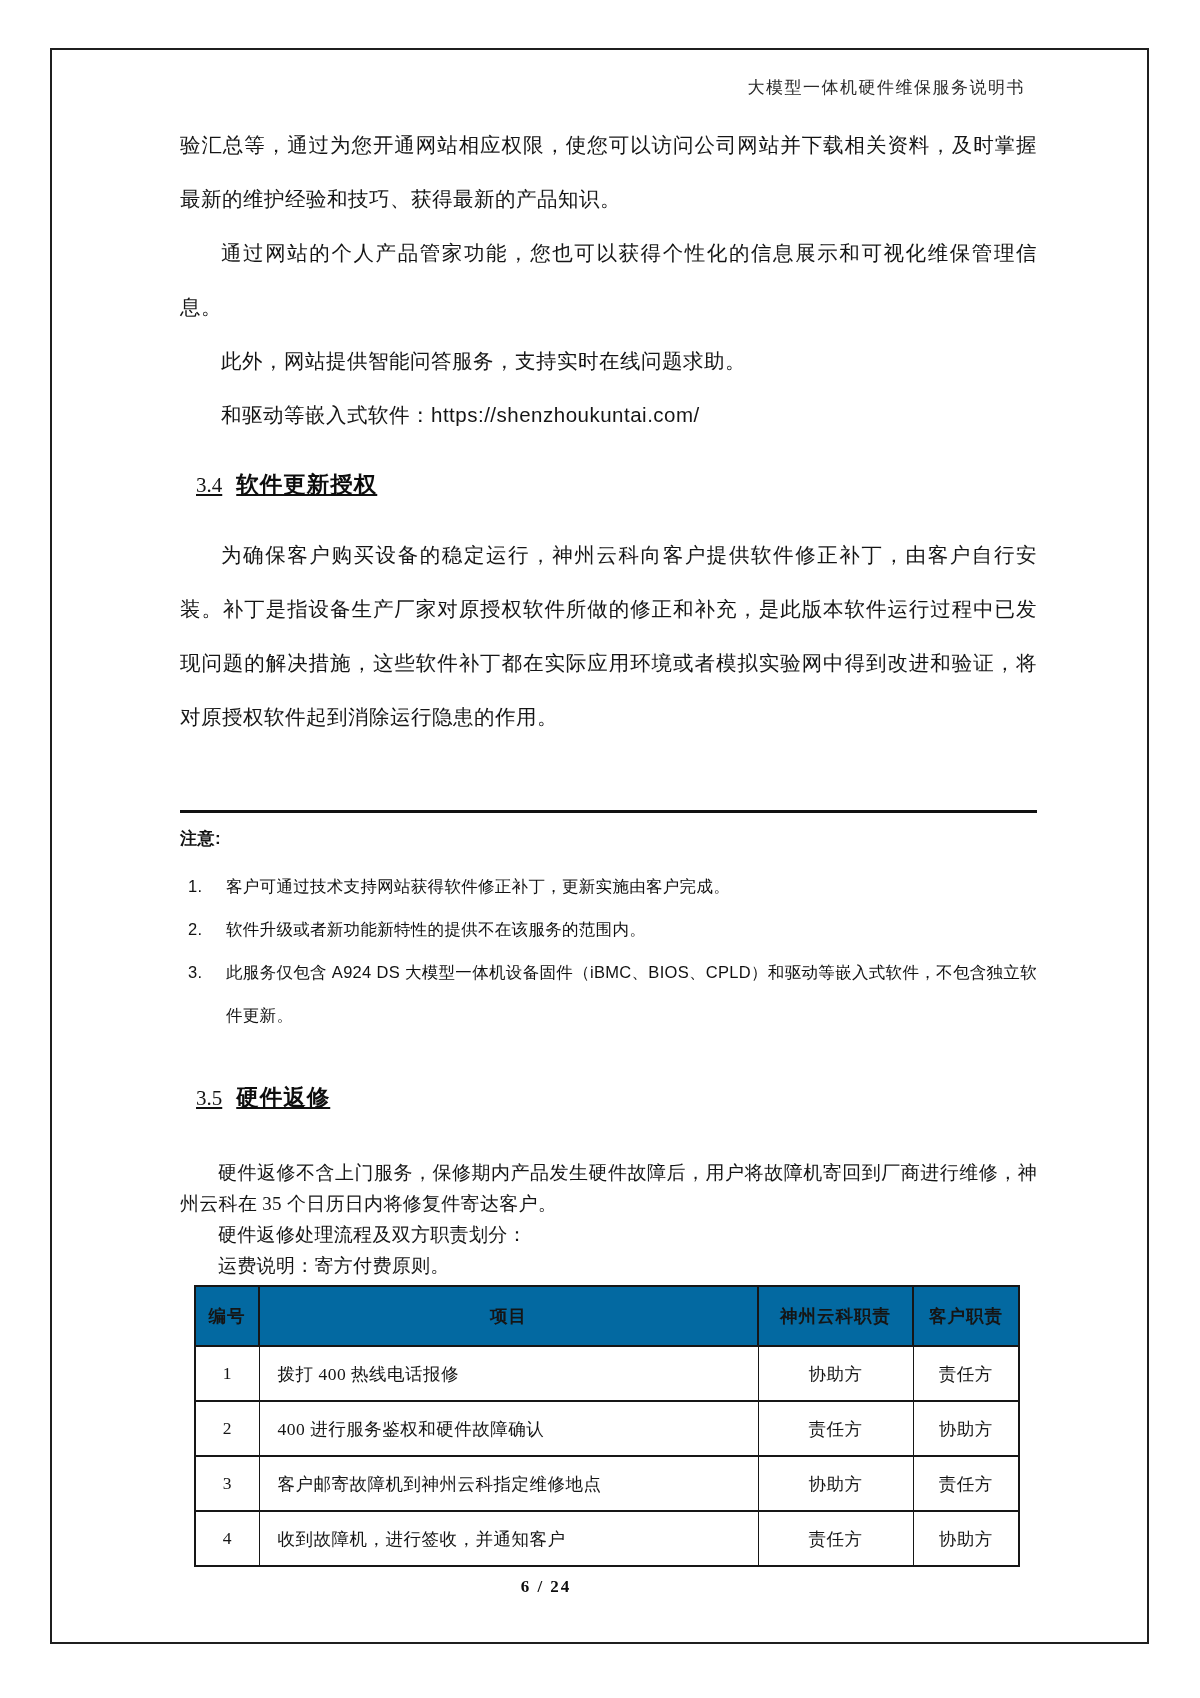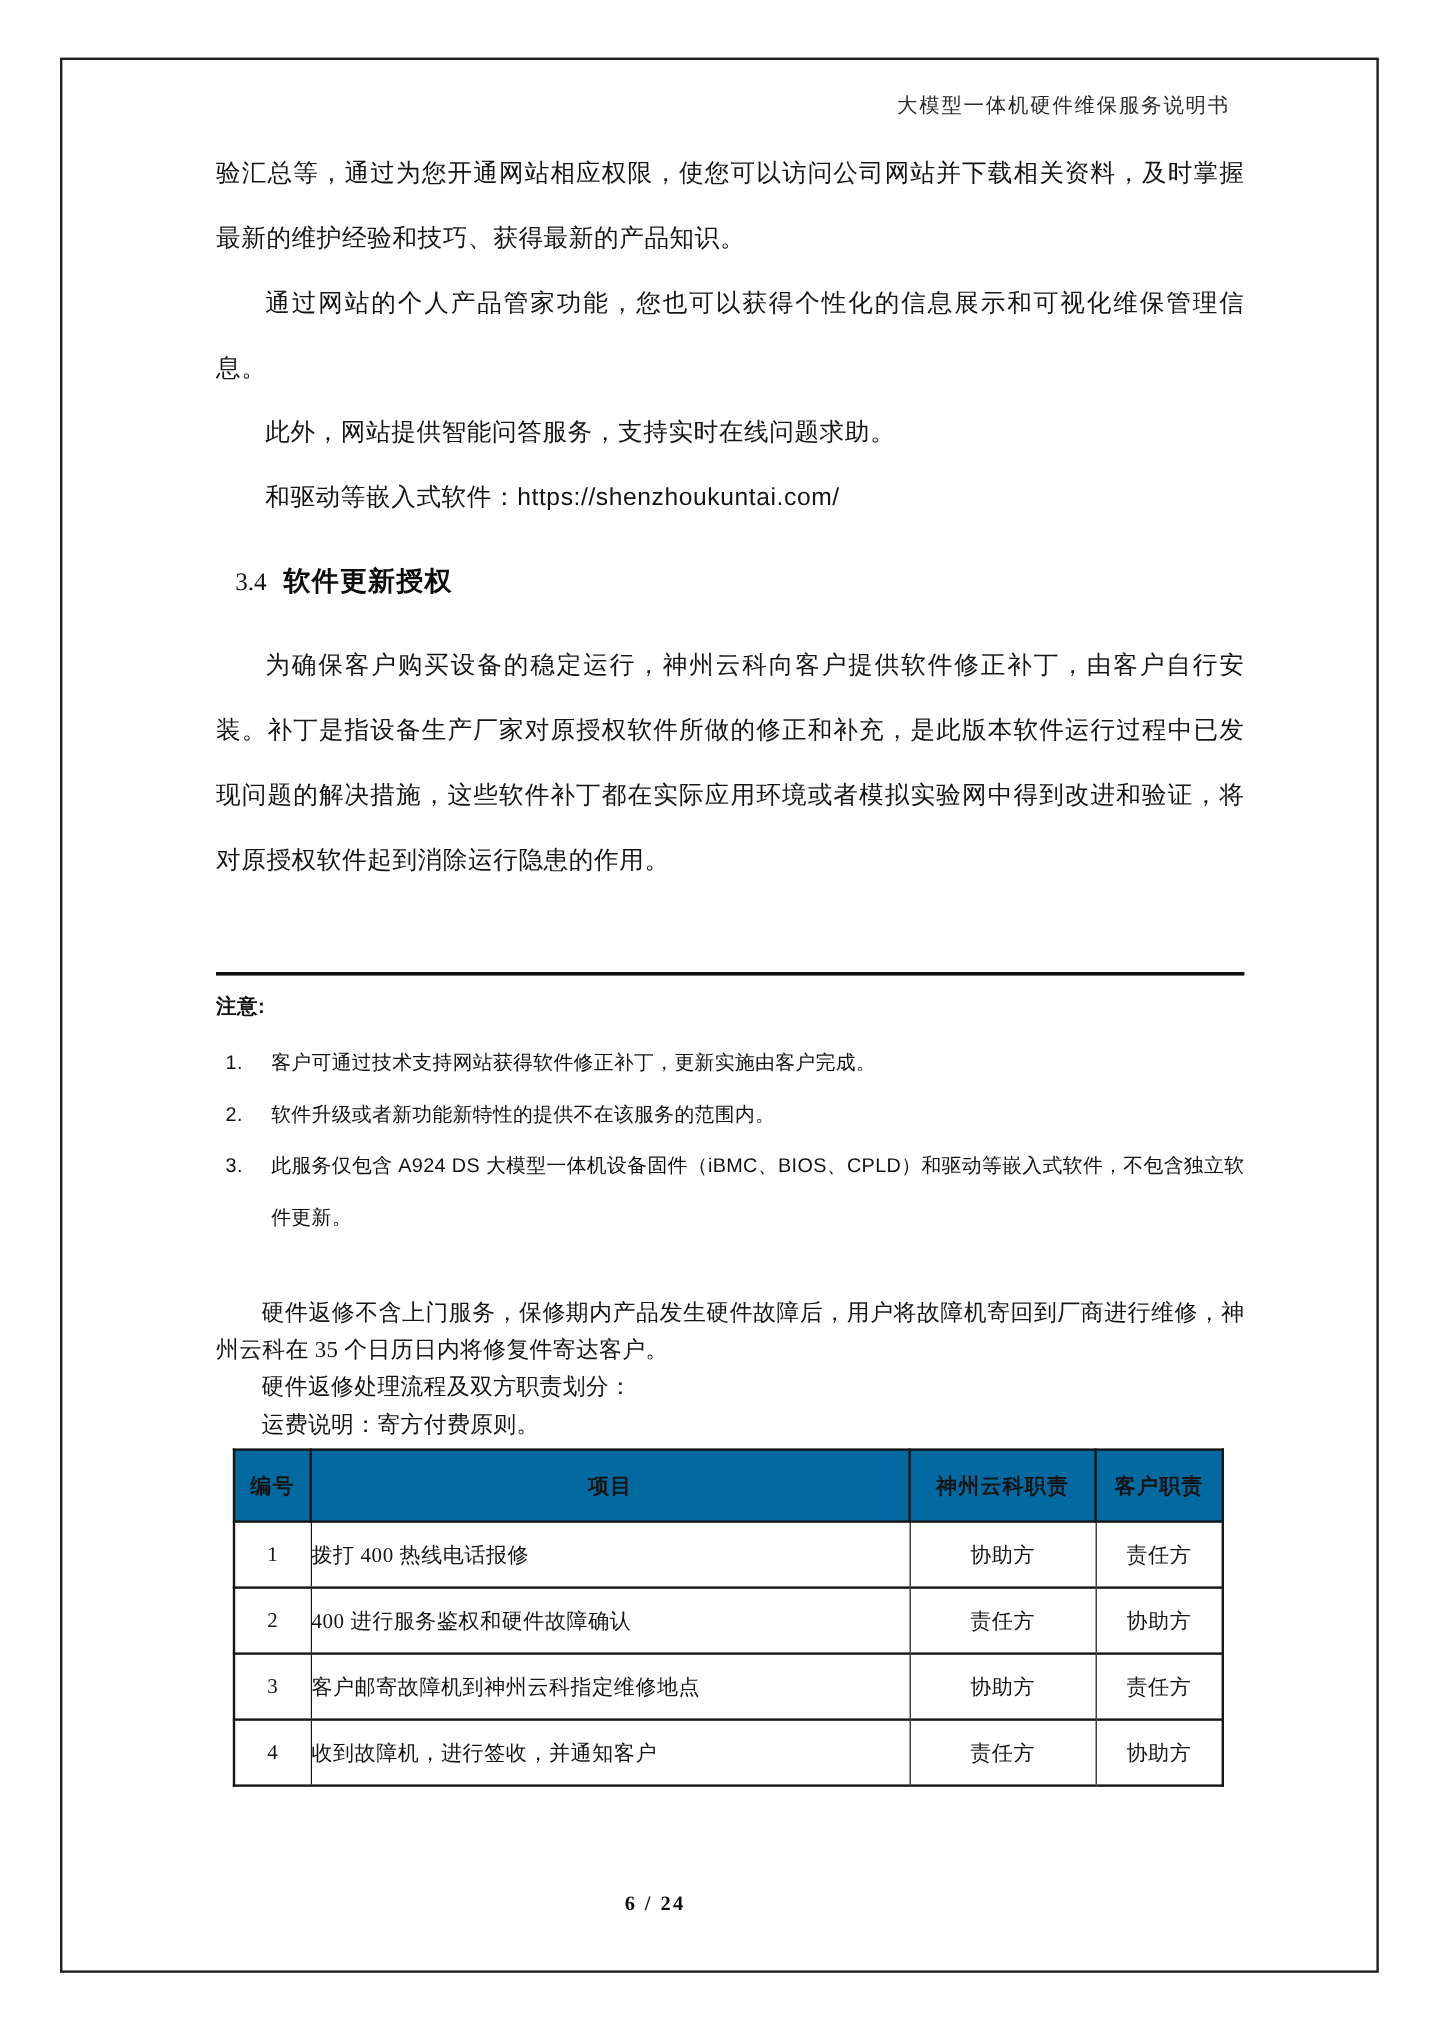--- a/index.html
+++ b/index.html
@@ -18,21 +18,21 @@
   .doc-header{
     margin-top:24px;line-height:32px;text-align:right;padding-right:12px;
     font-family:"Liberation Serif",serif;font-size:17px;letter-spacing:1.5px;color:#2a2a2a;
   }
   .body-p{
     font-size:20.5px;line-height:54px;text-align:justify;letter-spacing:0.5px;color:#151515;
   }
   .body-p.first{margin-top:14px;}
   .ind2{text-indent:2em;}
   .sec-heading{
-    display:flex;align-items:flex-end;line-height:34px;
+    display:flex;align-items:flex-end;line-height:34px;text-decoration:underline;
   }
   .sec-heading.h34{margin-top:26px;}
   .sec-heading.h35{margin-top:44px;}
   .sec-num{
     font-family:"Liberation Serif",serif;font-size:21px;margin-left:16px;flex:none;color:#151515;
   }
   .sec-title{
     font-size:22.5px;font-weight:bold;margin-left:14px;letter-spacing:1px;color:#0d0d0d;
   }
   .sec-body{margin-top:26px;}
@@ -57,21 +57,21 @@
     background:#0369a1;font-weight:bold;font-size:17.5px;height:56px;
     border:2px solid #161616;text-align:center;letter-spacing:1px;
   }
   .resp-table td{
     font-size:17.5px;height:51px;text-align:center;
     border-top:2px solid #161616;border-bottom:2px solid #161616;
     border-left:1px solid #161616;border-right:1px solid #161616;letter-spacing:0.5px;
   }
   .resp-table tr>*:first-child{border-left:2px solid #161616;}
   .resp-table tr>*:last-child{border-right:2px solid #161616;}
-  .resp-table .col-item{text-align:left;padding-left:0;}
+  .resp-table .col-item{text-align:left;padding-left:18px;}
   .page-footer{
     position:absolute;left:50px;top:1572px;width:992px;text-align:center;
     font-family:"Liberation Serif",serif;font-weight:bold;font-size:17px;
     line-height:30px;letter-spacing:2px;color:#0d0d0d;
   }
 </style>
 </head>
 <body>
 
 <div class="page">
@@ -108,20 +108,24 @@
       <div class="notice-item">
         <span class="notice-num">2.</span>
         <span class="notice-text">软件升级或者新功能新特性的提供不在该服务的范围内。</span>
       </div>
       <div class="notice-item">
         <span class="notice-num">3.</span>
         <span class="notice-text">此服务仅包含 A924 DS 大模型一体机设备固件（iBMC、BIOS、CPLD）和驱动等嵌入式软件，不包含独立软件更新。</span>
       </div>
     </div>
 
+    <div class="sec-heading h35">
+      <span class="sec-num">3.5</span>
+      <span class="sec-title">硬件返修</span>
+    </div>
 
     <div class="serif-p lead ind2">硬件返修不含上门服务，保修期内产品发生硬件故障后，用户将故障机寄回到厂商进行维修，神州云科在 35 个日历日内将修复件寄达客户。</div>
 
     <div class="serif-p ind2">硬件返修处理流程及双方职责划分：</div>
 
     <div class="serif-p ind2">运费说明：寄方付费原则。</div>
 
     <table class="resp-table">
       <colgroup>
         <col style="width:64px">

